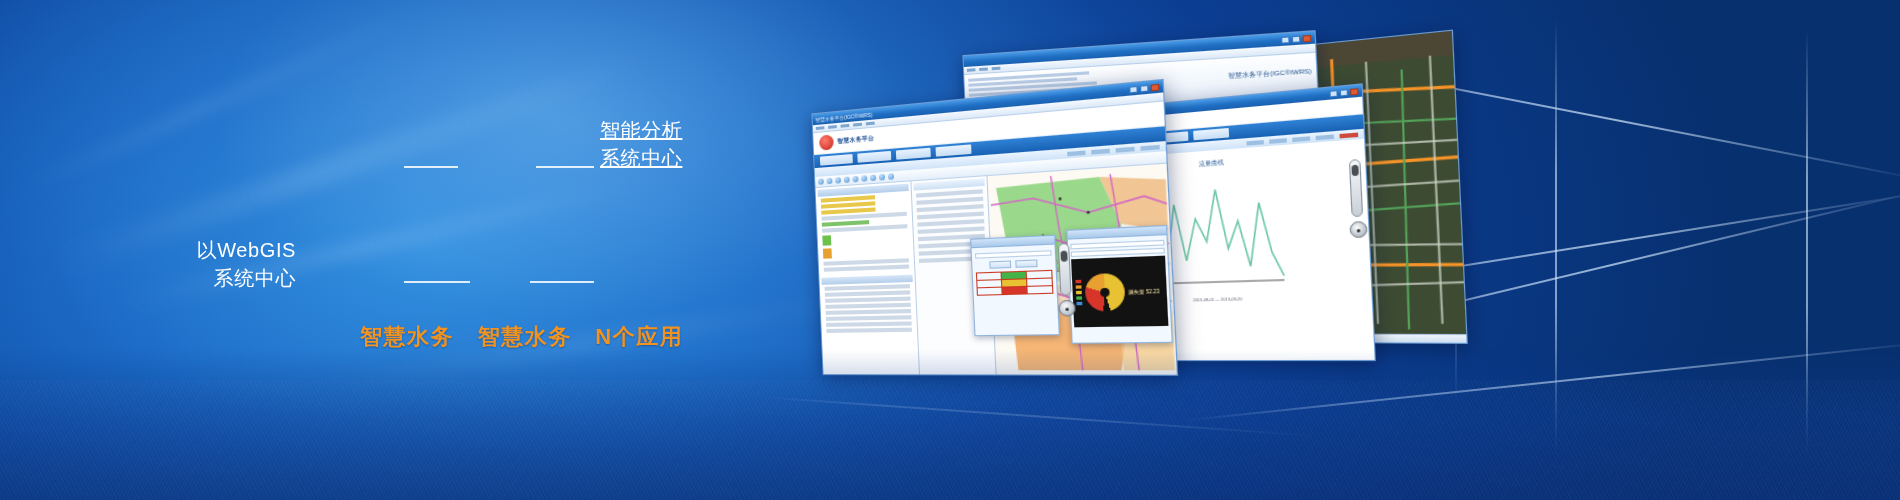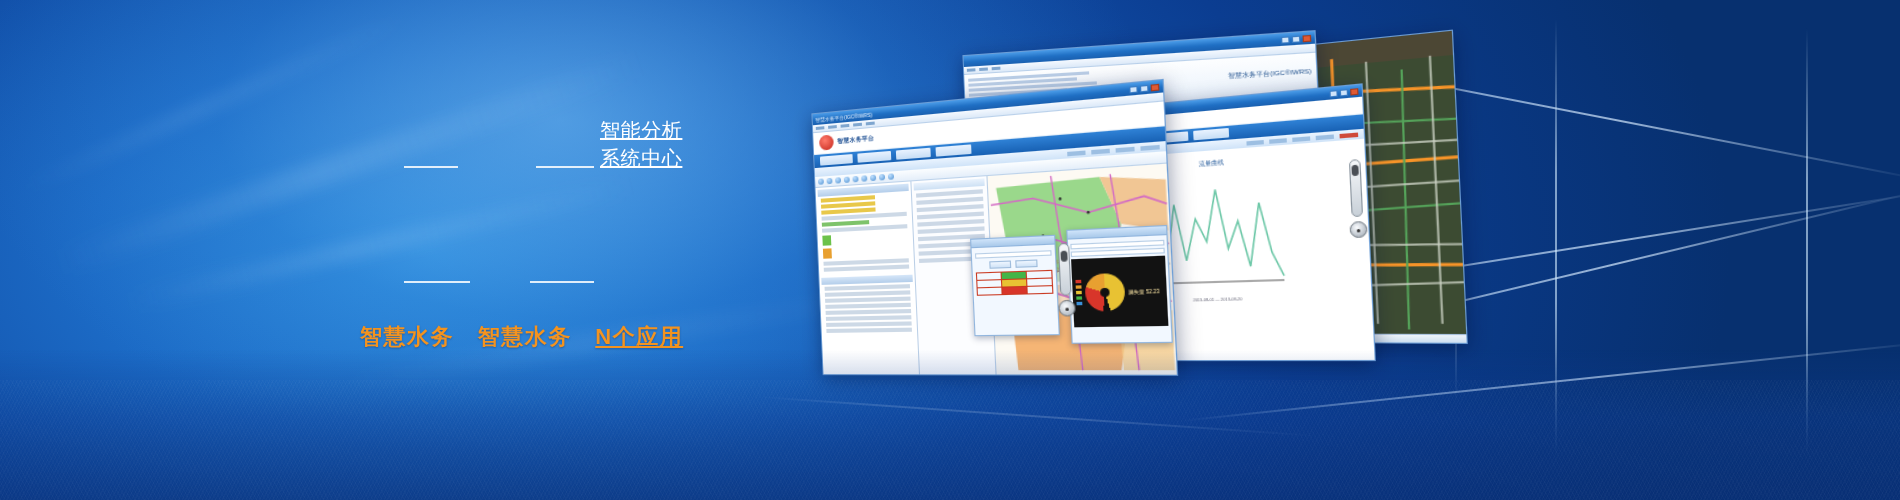--- a/index.html
+++ b/index.html
@@ -60,21 +60,21 @@
   .rule{position:absolute;height:2px;background:rgba(255,255,255,.85);}
   .r-tl{left:404px;top:166px;width:54px;}
   .r-bl{left:404px;top:281px;width:66px;}
   .r-tr{left:536px;top:166px;width:58px;}
   .r-br{left:530px;top:281px;width:64px;}
 
   
   .tagline{position:absolute;left:360px;top:322px;font-size:22px;color:#f3931f;letter-spacing:1.5px;
            font-weight:700;text-shadow:0 1px 2px rgba(0,30,80,.35);white-space:nowrap;}
   .tagline span{margin-right:16px;}
-  .tagline span:last-child{margin-right:16px;text-decoration:underline;}
+  .tagline span:last-child{margin-right:16px;}
 
   
   .shots{position:absolute;left:795px;top:55px;width:700px;height:330px;}
   .win{position:absolute;background:#fff;border:1px solid #6d9ed6;box-shadow:0 5px 18px rgba(0,15,55,.45);overflow:hidden;}
   .tbar{height:11px;background:linear-gradient(180deg,#4a9ce8 0%,#1f6fc4 55%,#1a60b0 100%);
         display:flex;align-items:center;padding:0 3px;gap:3px;}
   .tbar .tt{font-size:5px;color:#eaf4ff;white-space:nowrap;overflow:hidden;flex:1;}
   .tbar .wbtns{display:flex;gap:2px;}
   .tbar .wbtns i{width:7px;height:6px;background:#cfe4fa;border:1px solid #3a7cc4;display:block;}
   .tbar .wbtns i.cl{background:#e05a34;border-color:#a63b1e;}
@@ -460,20 +460,24 @@
     </div>
 
   </div>
 
 
   <div class="rule r-tl"></div>
   <div class="rule r-bl"></div>
   <div class="rule r-tr"></div>
   <div class="rule r-br"></div>
 
+  <div class="lbl lbl-bl" style="transform:translateX(-100%);">
+    <div>以WebGIS</div>
+    <div>系统中心</div>
+  </div>
   <div class="lbl lbl-tr">
     <div>智能分析</div>
     <div>系统中心</div>
   </div>
 
   <div class="tagline">
     <span>智慧水务</span>
     <span>智慧水务</span>
     <span>N个应用</span>
   </div>

